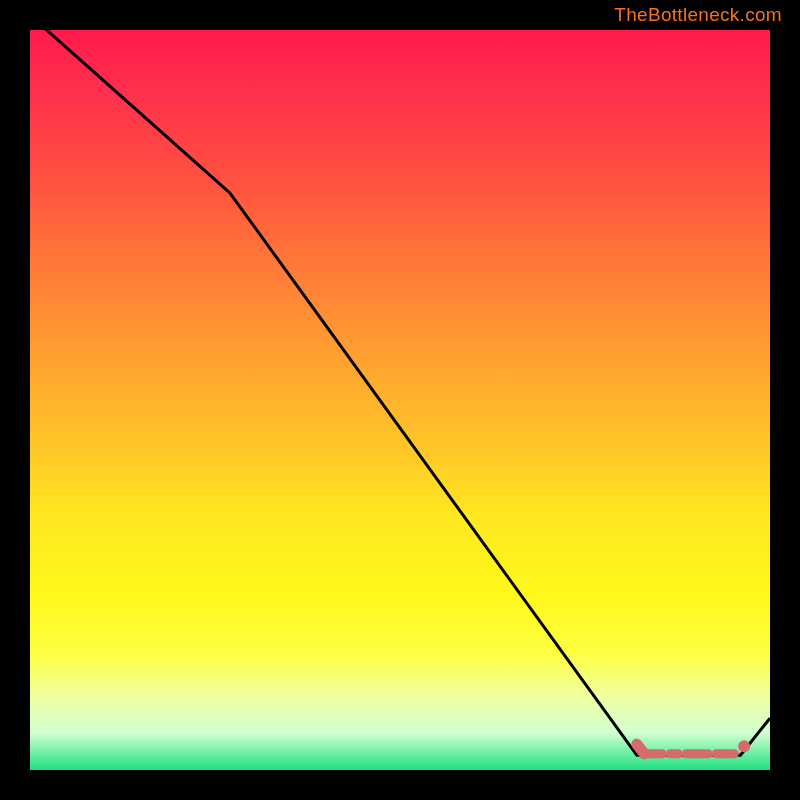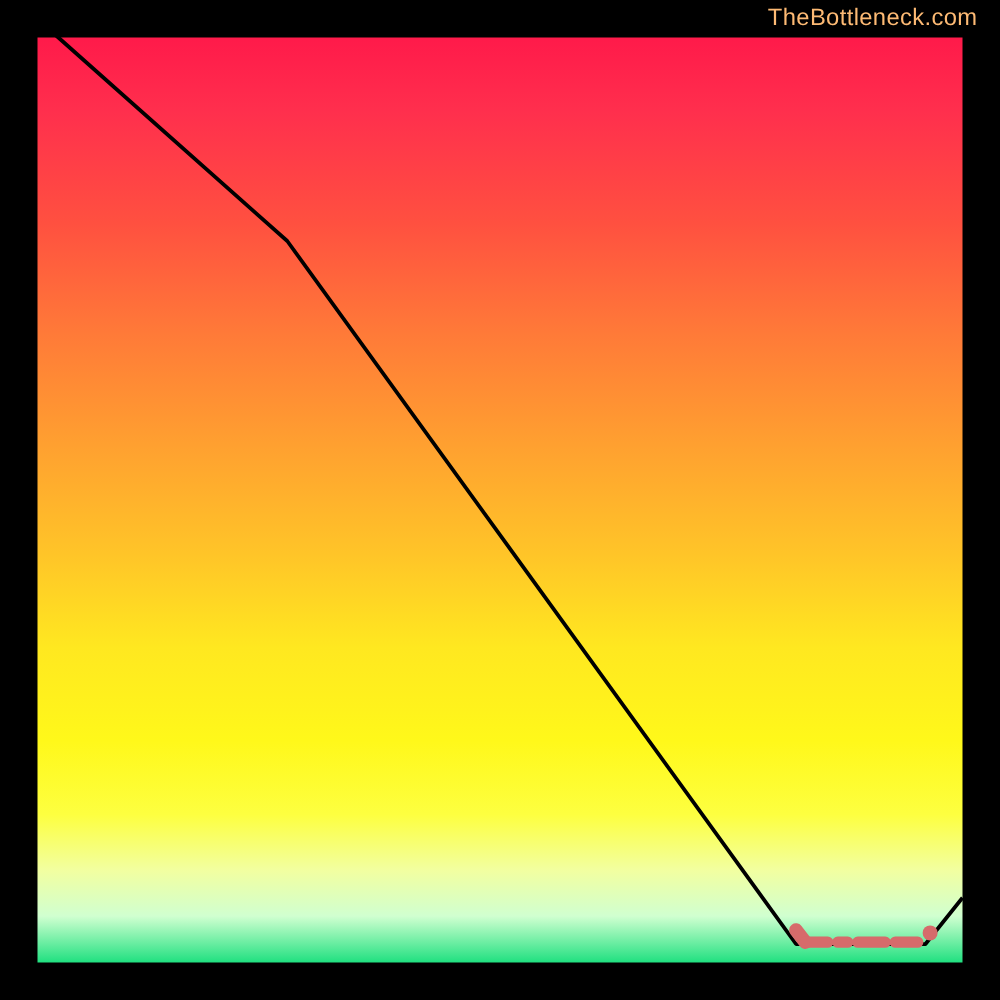--- a/index.html
+++ b/index.html
@@ -8,21 +8,21 @@
     height: 800px;
     background: #000;
     position: relative;
     font-family: Arial, sans-serif;
     overflow: hidden;
   }
   .watermark {
     position: absolute;
     top: 4px;
     right: 18px;
-    color: #fdba74;
+    color: #f97316;
     font-size: 19px;
     letter-spacing: 0.3px;
     z-index: 10;
   }
   .plot-area {
     position: absolute;
     left: 30px;
     top: 30px;
     width: 740px;
     height: 740px;

